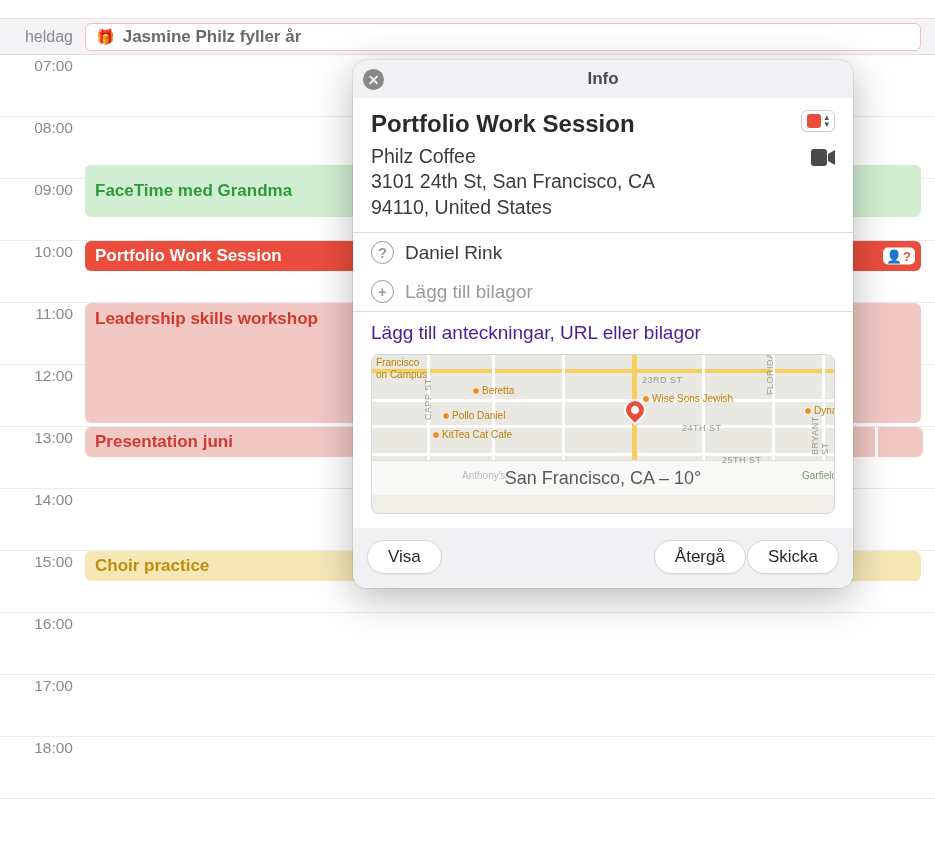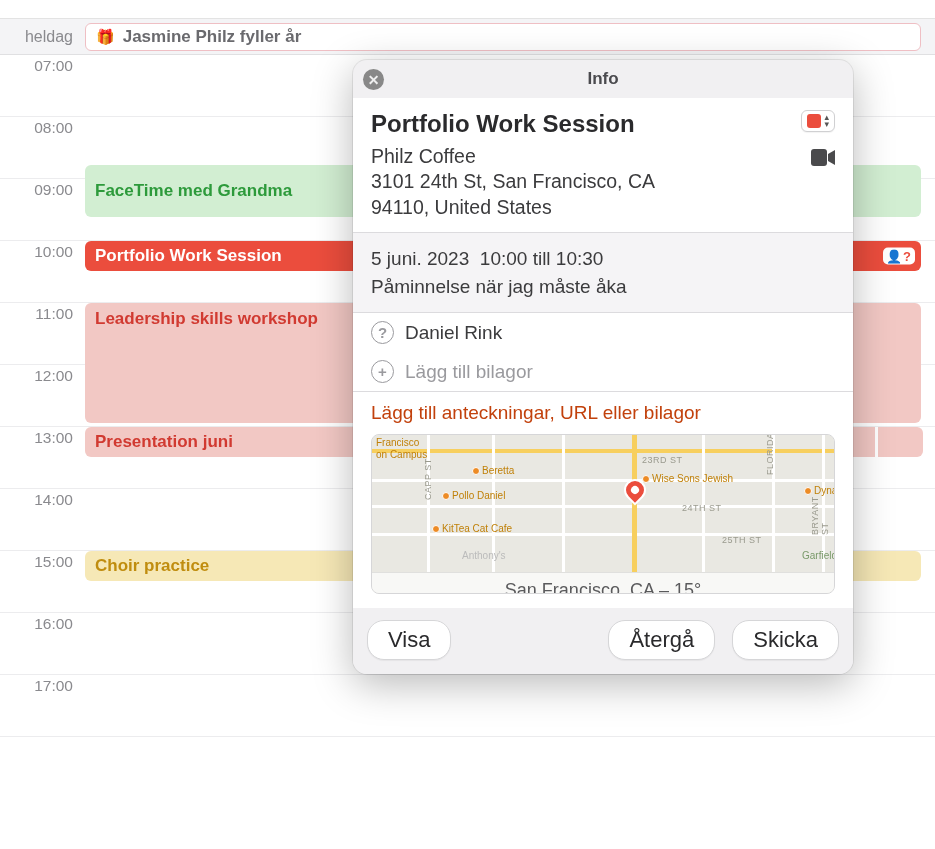--- a/index.html
+++ b/index.html
@@ -204,32 +204,32 @@
     border: 1.5px solid #9a9a9e;
     border-radius: 50%;
     display: flex; align-items: center; justify-content: center;
     font-size: 15px; color: #9a9a9e; font-weight:700;
   }
   .notes-section {
     background: #fff;
     padding: 10px 18px 14px;
     font-size: 19px;
   }
-  .notes-placeholder { color: #c2410c; margin-bottom: 10px; }
+  .notes-placeholder { color: #4c1d95; margin-bottom: 10px; }
   .map-box {
     border: 1px solid #d6d6d8;
     border-radius: 8px;
     overflow: hidden;
     background: #efeee8;
     position: relative;
     height: 160px;
   }
   .map-area {
     position: relative;
-    height: 137px;
+    height: 105px;
     background:
       linear-gradient(#e9e8e2,#e9e8e2);
   }
   .road-h { position:absolute; left:0; right:0; height:4px; background:#f7cf5e; }
   .road-h.r1 { top:14px; }
   .road-h.r2 { top:44px; height:3px; background:#fff; }
   .road-h.r3 { top:70px; height:3px; background:#fff; }
   .road-h.r4 { top:98px; height:3px; background:#fff; }
   .road-v { position:absolute; top:0; bottom:0; width:3px; background:#fff; }
   .road-v.c1{left:55px;} .road-v.c2{left:120px;} .road-v.c3{left:190px;}
@@ -267,26 +267,26 @@
     display: flex;
     justify-content: space-between;
     padding: 12px 14px 14px;
     background: #f1f0f2;
   }
   .btn {
     background: #fff;
     border: 1px solid #d6d6d8;
     border-radius: 17px;
     padding: 6px 20px;
-    font-size: 22px;
+    font-size: 17px;
     color: #2a2a2c;
     cursor: pointer;
     box-shadow: 0 1px 1px rgba(0,0,0,0.05);
   }
-  .btn-group { display:flex; gap:17px;padding-left:32px; }
+  .btn-group { display:flex; gap:1px;padding-left:32px; }
 </style>
 </head>
 <body>
 
 <div class="calendar">
   <div class="allday-row">
     <div class="allday-label">heldag</div>
     <div class="allday-event">
       <span class="gift-icon">🎁</span>
       <span>Jasmine Philz fyller år</span>
@@ -318,20 +318,23 @@
         <div class="hour-label">14:00</div>
       </div>
     <div class="hour-row">
         <div class="hour-label">15:00</div>
       </div>
     <div class="hour-row">
         <div class="hour-label">16:00</div>
       </div>
     <div class="hour-row">
         <div class="hour-label">17:00</div>
+      </div>
+    <div class="hour-row">
+        <div class="hour-label">18:00</div>
       </div>
 
     <div class="event ev-green" style="top:110px;height:52px;">
       <span>FaceTime med Grandma</span>
     </div>
     <div class="event ev-red ev-short" style="top:186px;">
       <span>Portfolio Work Session</span>
       <span class="badge-right">👤?</span>
     </div>
     <div class="event ev-redlight ev-tall" style="top:248px;">
@@ -371,26 +374,20 @@
       </div>
       <span class="video-icon">
         <svg width="24" height="17" viewBox="0 0 24 17">
             <rect x="0" y="0" width="16" height="17" rx="3" fill="#4a4a4c"></rect>
             <path d="M17 5 L24 1 L24 16 L17 12 Z" fill="#4a4a4c"></path>
           </svg>
       </span>
     </div>
   </div>
 
-  <div class="time-section">
-    <div class="time-line">
-      <span>5 juni. 2023</span>&nbsp;&nbsp;<span>10:00 till 10:30</span>
-    </div>
-    <div class="reminder-line">Påminnelse när jag måste åka</div>
-  </div>
 
   <div class="invitee-section">
     <div class="invitee-row">
       <span class="circle-icon">?</span>
       <span>Daniel Rink</span>
     </div>
     <div class="invitee-row add">
       <span class="circle-icon">+</span>
       <span>Lägg till bilagor</span>
     </div>
@@ -408,34 +405,34 @@
           <div class="road-v c2"></div>
           <div class="road-v c3"></div>
           <div class="road-v c4"></div>
           <div class="road-v c5"></div>
           <div class="road-v c6"></div>
           <div class="road-v c7"></div>
         <div class="poi" style="left:4px;top:2px;"><span>Francisco</span></div>
         <div class="poi" style="left:4px;top:14px;"><span>on Campus</span></div>
         <div class="poi" style="left:100px;top:30px;"><span class="poi-dot"></span><span>Beretta</span></div>
         <div class="poi" style="left:70px;top:55px;"><span class="poi-dot"></span><span>Pollo Daniel</span></div>
-        <div class="poi" style="left:60px;top:88px;"><span class="poi-dot"></span><span>KitTea Cat Cafe</span></div>
+        <div class="poi" style="left:60px;top:74px;"><span class="poi-dot"></span><span>KitTea Cat Cafe</span></div>
         <div class="poi" style="left:270px;top:38px;"><span class="poi-dot"></span><span>Wise Sons Jewish</span></div>
         <div class="poi" style="left:432px;top:50px;"><span class="poi-dot"></span><span>Dynamo Coffee</span></div>
         <div class="poi" style="left:90px;top:115px;color:#bbb;"><span>Anthony's</span></div>
         <div class="poi" style="left:430px;top:115px;color:#7a9a6a;"><span>Garfield</span></div>
         <div class="street-lbl" style="left:270px;top:20px;">23RD ST</div>
         <div class="street-lbl" style="left:310px;top:68px;">24TH ST</div>
         <div class="street-lbl" style="left:310px;top:100px;margin-left:40px;">25TH ST</div>
         <div class="street-lbl" style="left:56px;top:60px;transform:rotate(-90deg);transform-origin:left;">CAPP ST</div>
         <div class="street-lbl" style="left:398px;top:35px;transform:rotate(-90deg);transform-origin:left;">FLORIDA ST</div>
         <div class="street-lbl" style="left:448px;top:90px;transform:rotate(-90deg);transform-origin:left;">BRYANT ST</div>
         <div class="pin"></div>
       </div>
-      <div class="map-footer">San Francisco, CA – 15°</div>
+      <div class="map-footer">San Francisco, CA – 10°</div>
     </div>
   </div>
 
   <div class="button-row">
     <button class="btn">Visa</button>
     <div class="btn-group">
       <button class="btn">Återgå</button>
       <button class="btn">Skicka</button>
     </div>
   </div>

